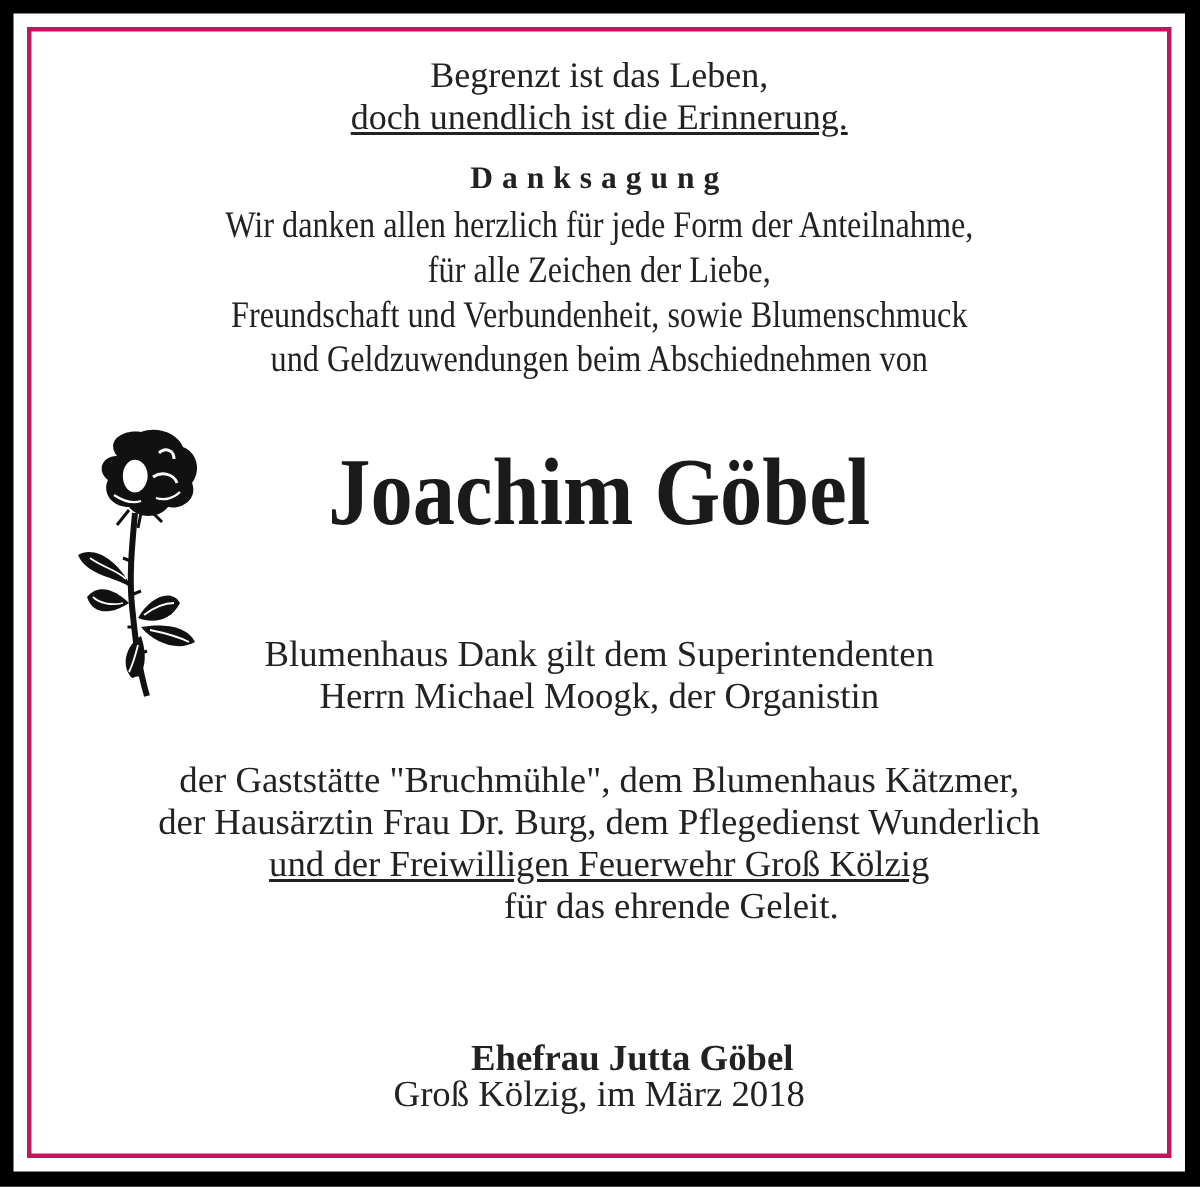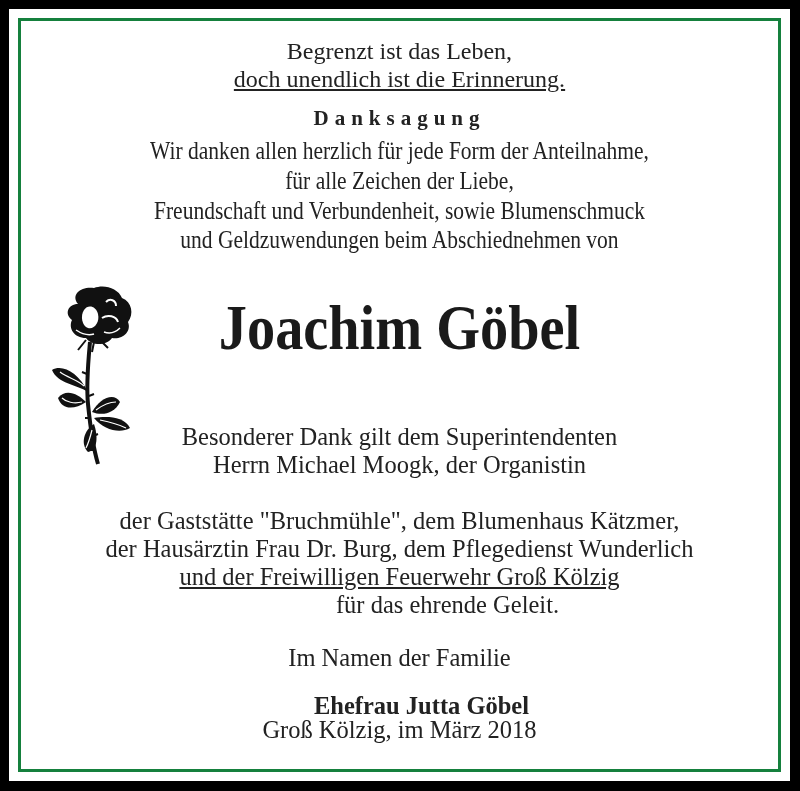--- a/index.html
+++ b/index.html
@@ -22,21 +22,21 @@
     width: 781px;
     height: 772px;
     background: #fff;
   }
   .inner-frame {
     position: absolute;
     left: 18px;
     top: 18px;
     width: 757px;
     height: 748px;
-    border: 3px solid #15803d;
+    border: 3px solid #be185d;
     box-sizing: content-box;
     background: #fff;
   }
   .content {
     position: absolute;
     left: 0;
     top: 0;
     width: 100%;
     height: 100%;
     text-align: center;
@@ -122,25 +122,24 @@
       <path d="M48 126 C56 120 62 118 68 118" stroke="#fff" stroke-width="1.2" fill="none"></path>
       <path d="M46 134 C58 132 76 132 82 144 C72 150 56 146 46 134 Z" fill="#111"></path>
       <path d="M52 136 C62 138 70 140 78 144" stroke="#fff" stroke-width="1.2" fill="none"></path>
       <path d="M46 140 C50 152 50 166 40 168 C32 160 36 146 46 140 Z" fill="#111"></path>
       <path d="M44 146 C42 154 40 160 38 164" stroke="#fff" stroke-width="1.2" fill="none"></path>
     </svg>
 
     <div class="line name" style="top:272px;">Joachim Göbel</div>
 
 
-    <div class="line body-text" style="top:403px;">Besonderer Dank gilt dem Superintendenten</div>
+    <div class="line body-text" style="top:403px;">Blumenhaus Dank gilt dem Superintendenten</div>
     <div class="line body-text" style="top:431px;">Herrn Michael Moogk, der Organistin</div>
     <div class="line body-text" style="top:487px;">der Gaststätte "Bruchmühle", dem Blumenhaus Kätzmer,</div>
     <div class="line body-text" style="top:515px;">der Hausärztin Frau Dr. Burg, dem Pflegedienst Wunderlich</div>
     <div class="line body-text" style="top:543px;text-decoration:underline;">und der Freiwilligen Feuerwehr Groß Kölzig</div>
     <div class="line body-text" style="top:571px;margin-left:48px;">für das ehrende Geleit.</div>
 
-    <div class="line body-text" style="top:624px;">Im Namen der Familie</div>
     <div class="line body-text bold" style="top:672px;padding-left:22px;">Ehefrau Jutta Göbel</div>
     <div class="line body-text" style="top:696px;">Groß Kölzig, im März 2018</div>
 
   </div>
 </div>
 
 </body></html>

